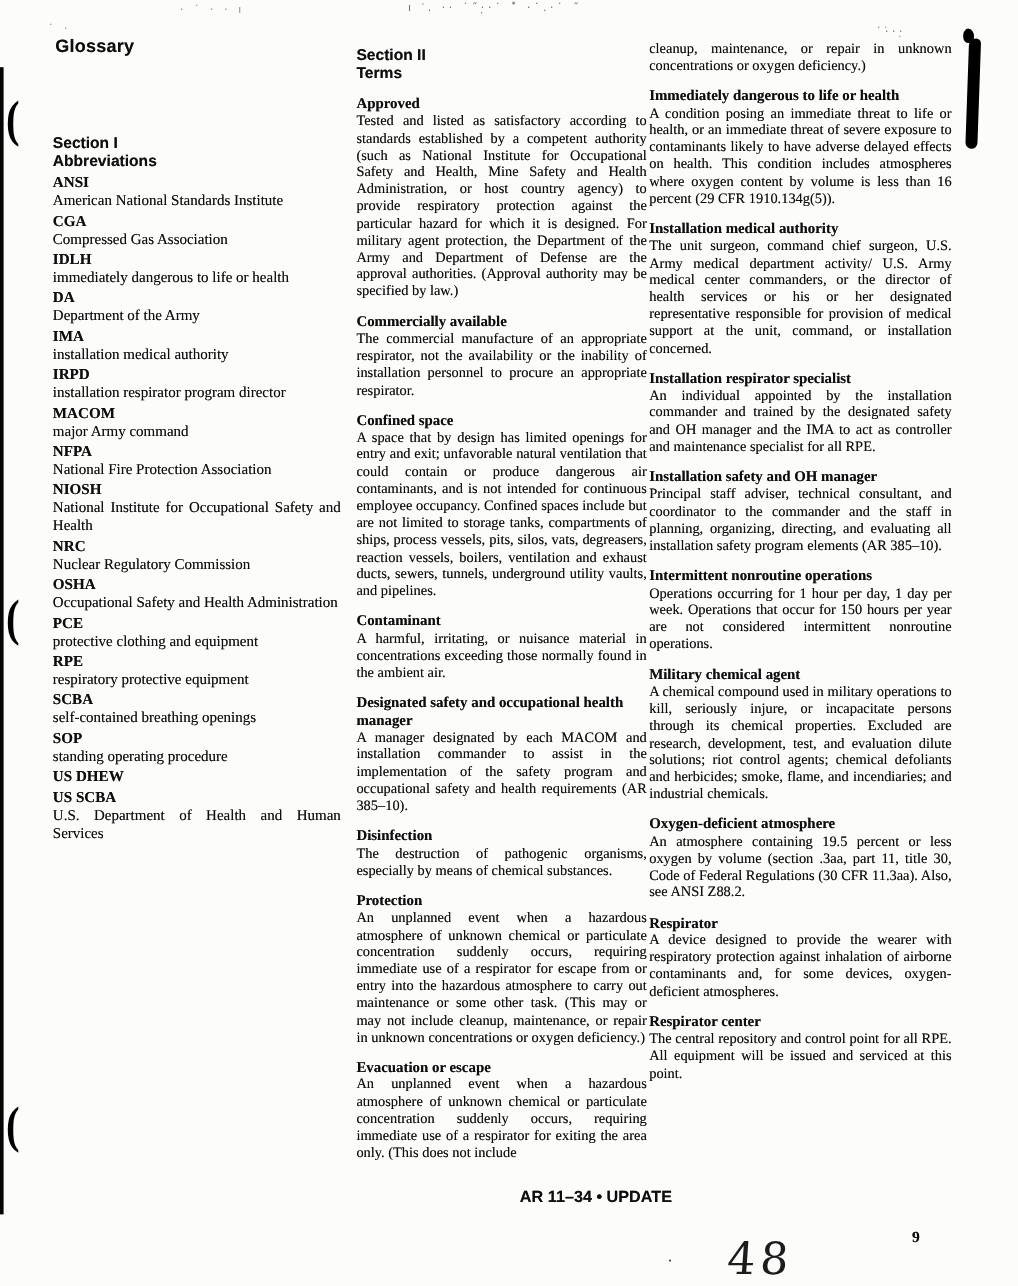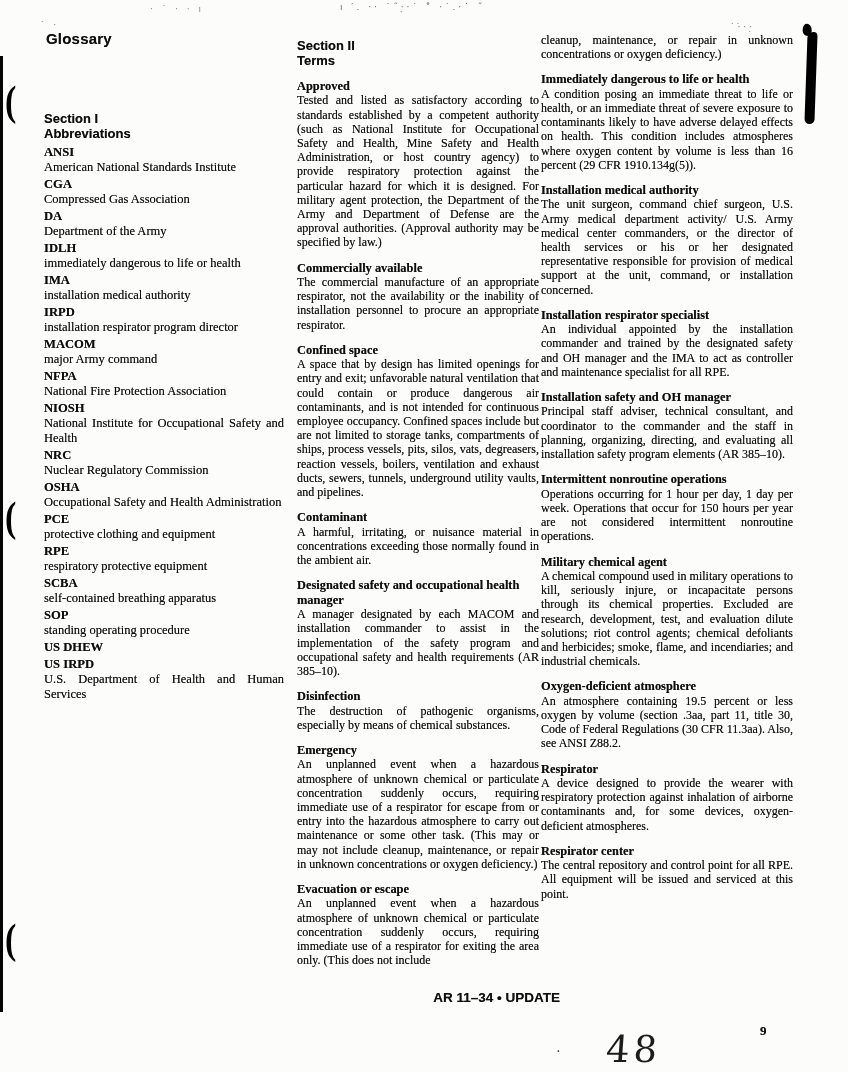--- a/index.html
+++ b/index.html
@@ -81,30 +81,30 @@
           <div class="term">ANSI</div>
           <div class="def">American National Standards Institute</div>
         </div>
 
         <div class="entry">
           <div class="term">CGA</div>
           <div class="def">Compressed Gas Association</div>
         </div>
 
         <div class="entry">
+          <div class="term">IDLH</div>
+          <div class="def">immediately dangerous to life or health</div>
+        </div>
+
+        <div class="entry">
           <div class="term">DA</div>
           <div class="def">Department of the Army</div>
         </div>
 
         <div class="entry">
-          <div class="term">IDLH</div>
-          <div class="def">immediately dangerous to life or health</div>
-        </div>
-
-        <div class="entry">
           <div class="term">IMA</div>
           <div class="def">installation medical authority</div>
         </div>
 
         <div class="entry">
           <div class="term">IRPD</div>
           <div class="def">installation respirator program director</div>
         </div>
 
         <div class="entry">
@@ -138,34 +138,34 @@
           <div class="def">protective clothing and equipment</div>
         </div>
 
         <div class="entry">
           <div class="term">RPE</div>
           <div class="def">respiratory protective equipment</div>
         </div>
 
         <div class="entry">
           <div class="term">SCBA</div>
-          <div class="def">self-contained breathing apparatus</div>
+          <div class="def">self-contained breathing openings</div>
         </div>
 
         <div class="entry">
           <div class="term">SOP</div>
           <div class="def">standing operating procedure</div>
         </div>
 
         <div class="entry">
           <div class="term">US DHEW</div>
         </div>
 
         <div class="entry">
-          <div class="term">US IRPD</div>
+          <div class="term">US SCBA</div>
           <div class="def">U.S. Department of Health and Human Services</div>
         </div>
       </div>
   </div>
 
   <div class="col col2">
     <div class="sec-head">
       <div>Section II</div>
       <div>Terms</div>
     </div>
@@ -195,21 +195,21 @@
           <div class="term">Designated safety and occupational health manager</div>
           <div class="def">A manager designated by each MACOM and installation commander to assist in the implementation of the safety program and occupational safety and health requirements (AR 385–10).</div>
         </div>
 
         <div class="entry">
           <div class="term">Disinfection</div>
           <div class="def">The destruction of pathogenic organisms, especially by means of chemical substances.</div>
         </div>
 
         <div class="entry">
-          <div class="term">Emergency</div>
+          <div class="term">Protection</div>
           <div class="def">An unplanned event when a hazardous atmosphere of unknown chemical or particulate concentration suddenly occurs, requiring immediate use of a respirator for escape from or entry into the hazardous atmosphere to carry out maintenance or some other task. (This may or may not include cleanup, maintenance, or repair in unknown concentrations or oxygen deficiency.)</div>
         </div>
 
         <div class="entry">
           <div class="term">Evacuation or escape</div>
           <div class="def">An unplanned event when a hazardous atmosphere of unknown chemical or particulate concentration suddenly occurs, requiring immediate use of a respirator for exiting the area only. (This does not include</div>
         </div>
       </div>
   </div>
 

